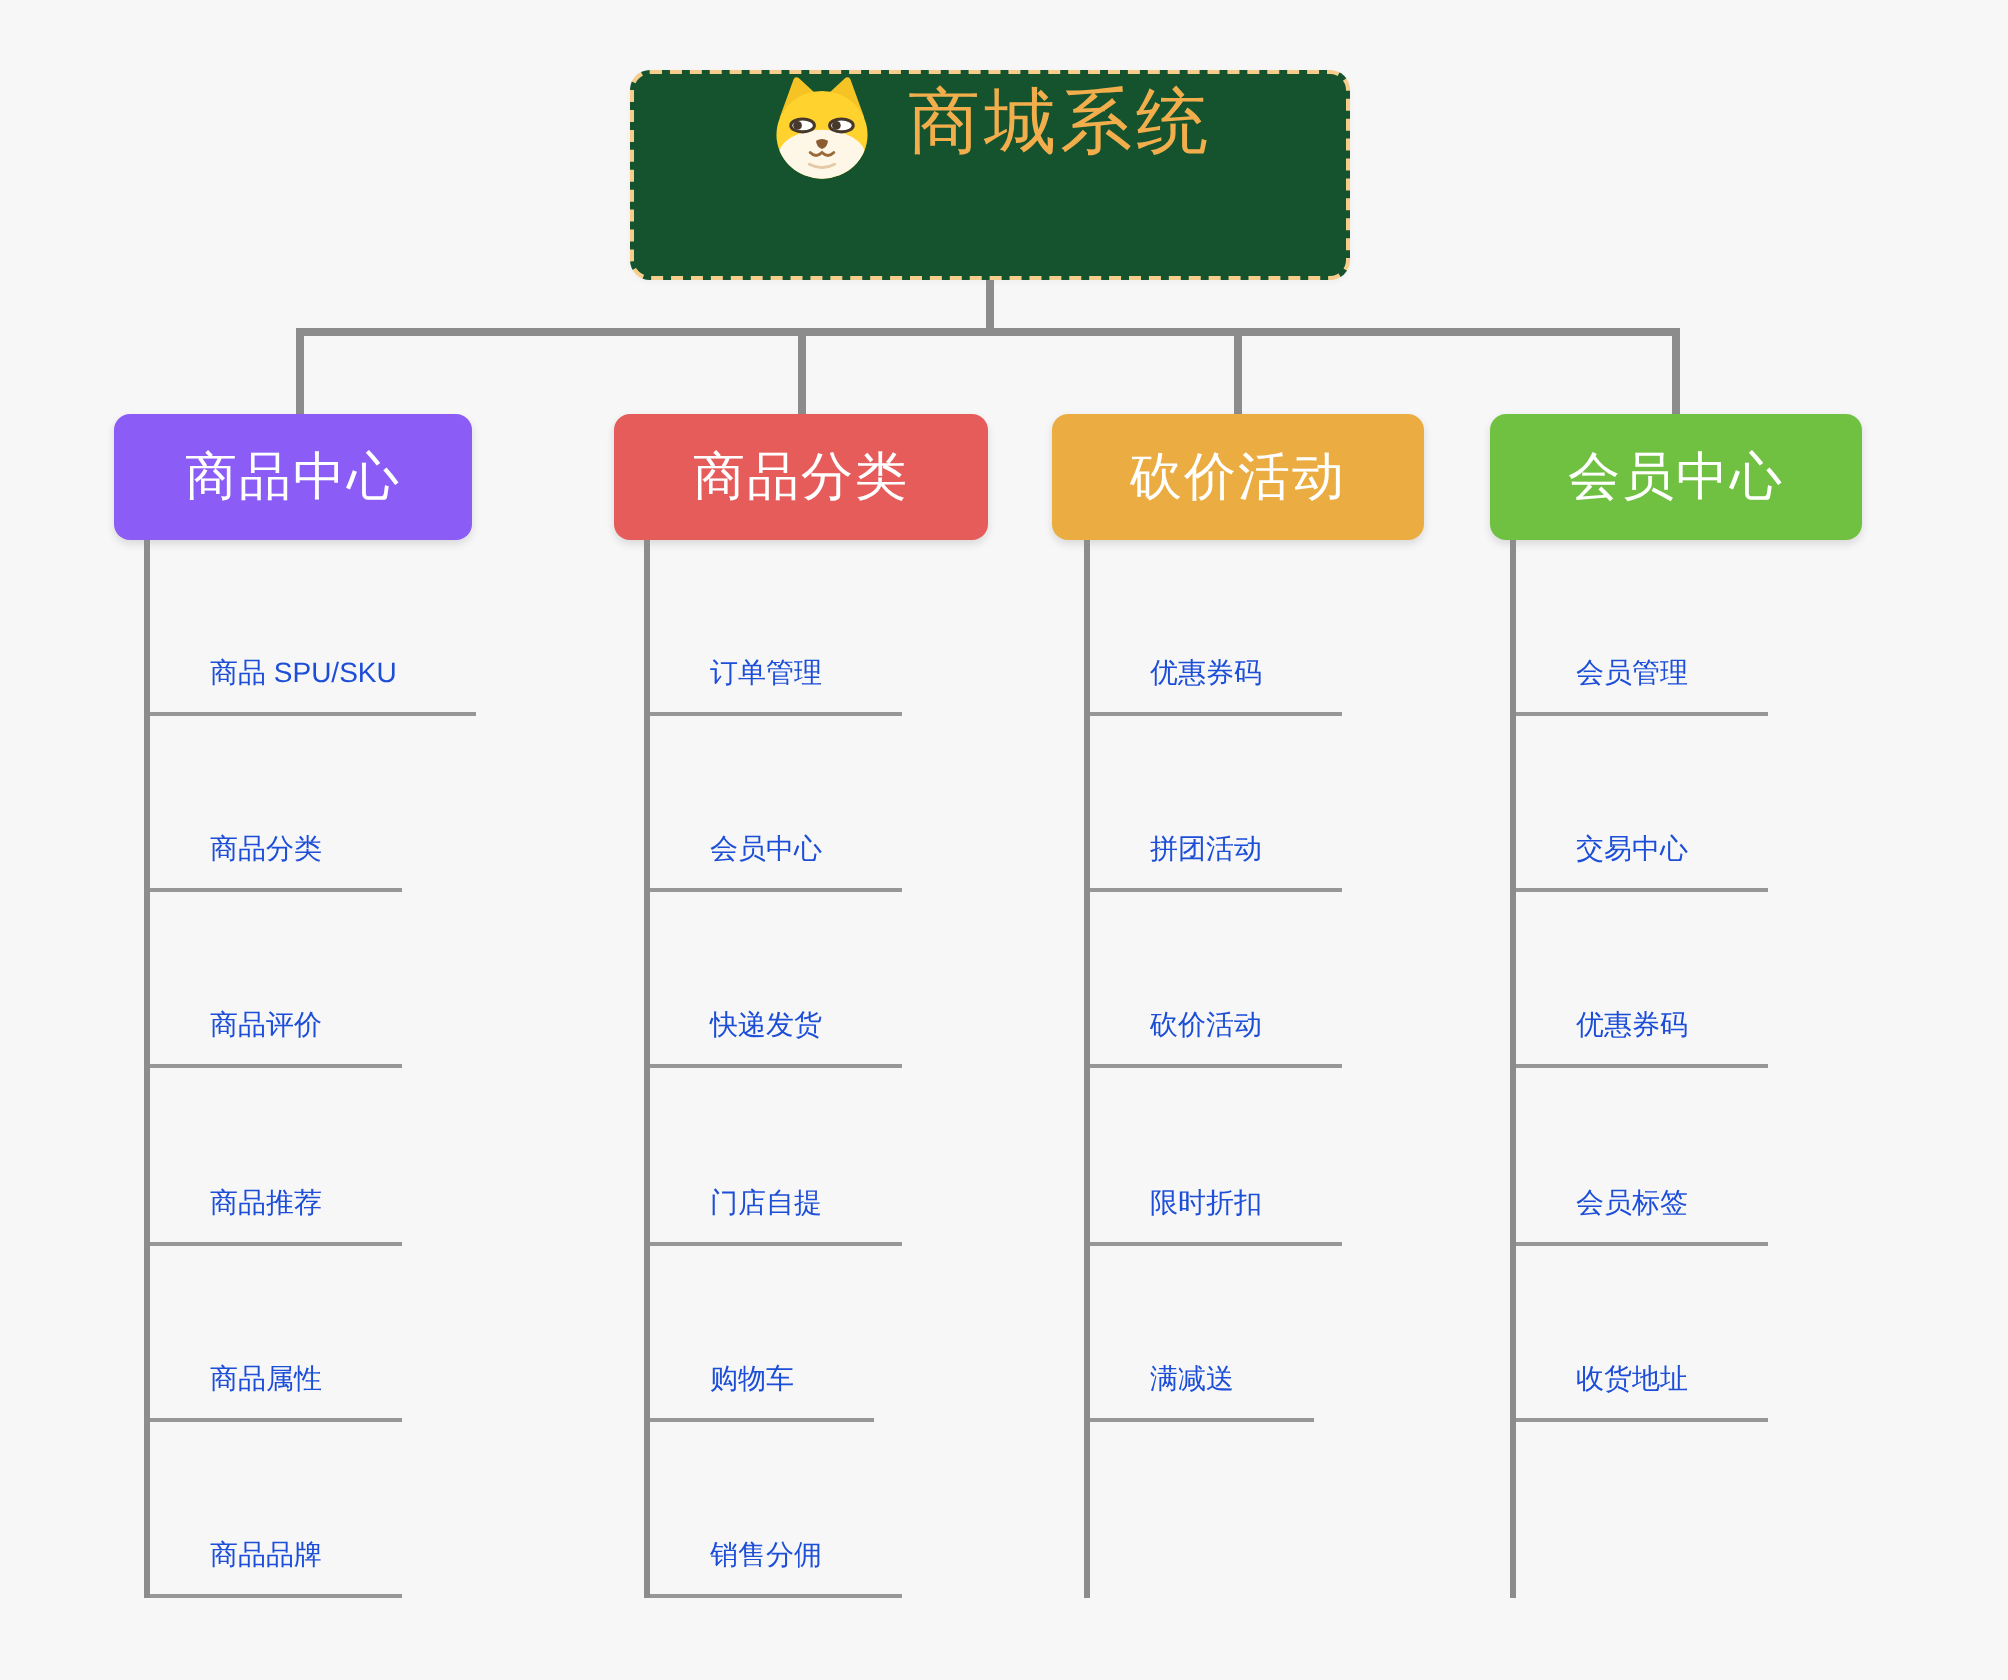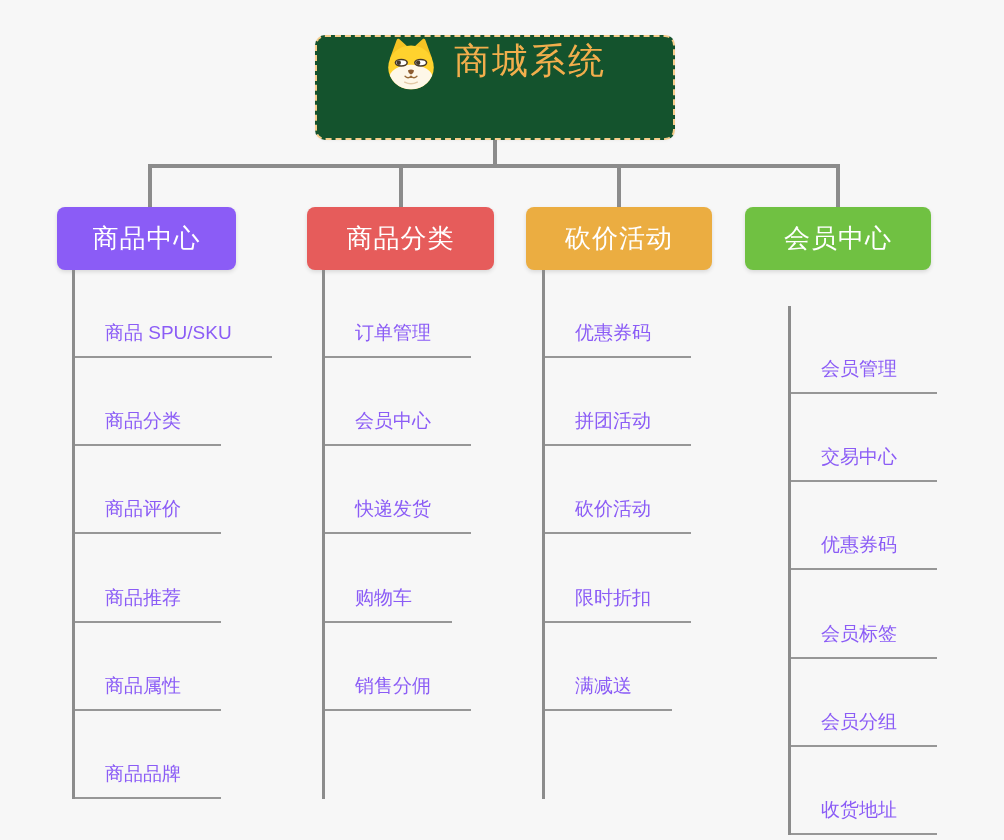--- a/index.html
+++ b/index.html
@@ -31,30 +31,30 @@
     color: #ffffff; font-size: 26px; letter-spacing: 1px; white-space: nowrap;
     box-shadow: 0 2px 4px rgba(0,0,0,0.12); cursor: default;
   }
   .branch-0 { left: 57px;  width: 179px; background: #8b5cf6; }
   .branch-1 { left: 307px; width: 187px; background: #e65c5b; }
   .branch-2 { left: 526px; width: 186px; background: #ebad41; }
   .branch-3 { left: 745px; width: 186px; background: #70c142; }
 
   
   .leaf-col { position: absolute; top: 270px; height: 529px; }
-  .col-0 { left: 72px; } .col-1 { left: 322px; text-align: right; } .col-2 { left: 542px; } .col-3 { left: 788px; margin-top: 36px; }
+  .col-0 { left: 72px; } .col-1 { left: 322px; text-align: right; } .col-2 { left: 542px; } .col-3 { left: 755px; }
   .leaf-col::before {
     content: ""; position: absolute; left: 0; top: 0; bottom: 0; width: 3px; background: #8c8c8c;
   }
   .leaf-slot { height: 88.16px; display: flex; align-items: flex-end; }
   .leaf-node {
     width: max-content; white-space: nowrap;
     padding: 0 40px 10px 33px;
     border-bottom: 2px solid #979797;
-    font-size: 19px; color: #8b5cf6;
+    font-size: 14px; color: #1d4ed8;
   }
 </style>
 </head>
 <body>
 
 <div class="canvas">
 
   <div class="root-node">
     <span class="root-icon">
       <svg viewBox="0 0 64 64" width="54" height="54">
@@ -125,20 +125,23 @@
     <div class="leaf-slot">
         <div class="leaf-node">订单管理</div>
       </div>
     <div class="leaf-slot">
         <div class="leaf-node">会员中心</div>
       </div>
     <div class="leaf-slot">
         <div class="leaf-node">快递发货</div>
       </div>
     <div class="leaf-slot">
+        <div class="leaf-node">门店自提</div>
+      </div>
+    <div class="leaf-slot">
         <div class="leaf-node">购物车</div>
       </div>
     <div class="leaf-slot">
         <div class="leaf-node">销售分佣</div>
       </div>
   </div>
 
   <div class="leaf-col col-2">
     <div class="leaf-slot">
         <div class="leaf-node">优惠券码</div>
@@ -164,20 +167,17 @@
     <div class="leaf-slot">
         <div class="leaf-node">交易中心</div>
       </div>
     <div class="leaf-slot">
         <div class="leaf-node">优惠券码</div>
       </div>
     <div class="leaf-slot">
         <div class="leaf-node">会员标签</div>
       </div>
     <div class="leaf-slot">
-        <div class="leaf-node">会员分组</div>
-      </div>
-    <div class="leaf-slot">
         <div class="leaf-node">收货地址</div>
       </div>
   </div>
 
 </div>
 
 </body></html>

